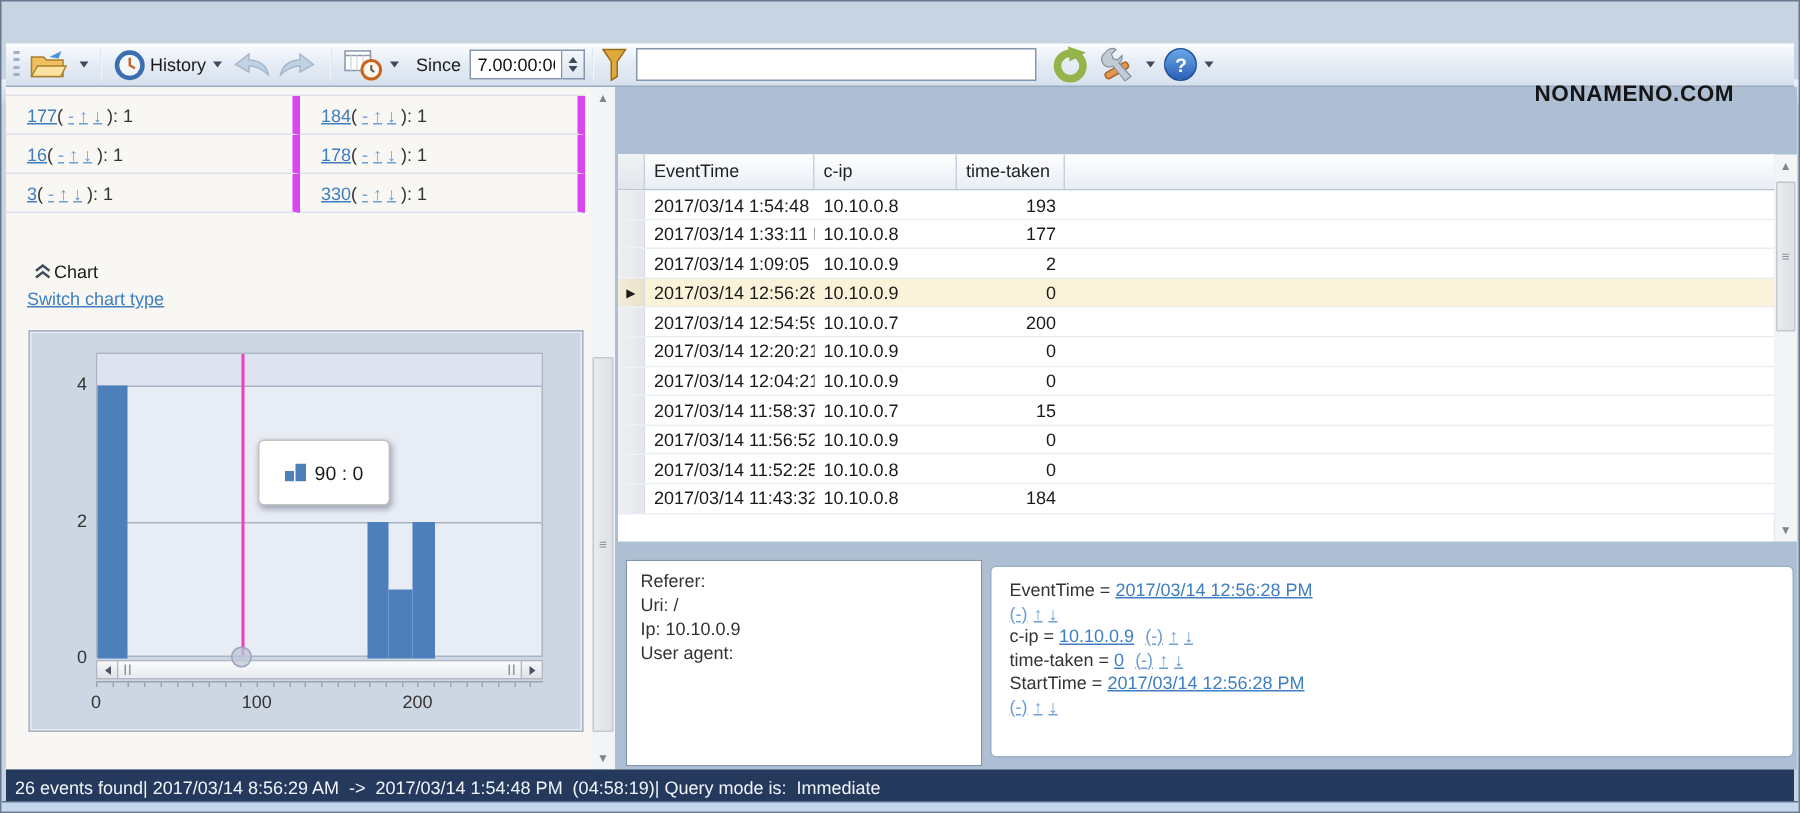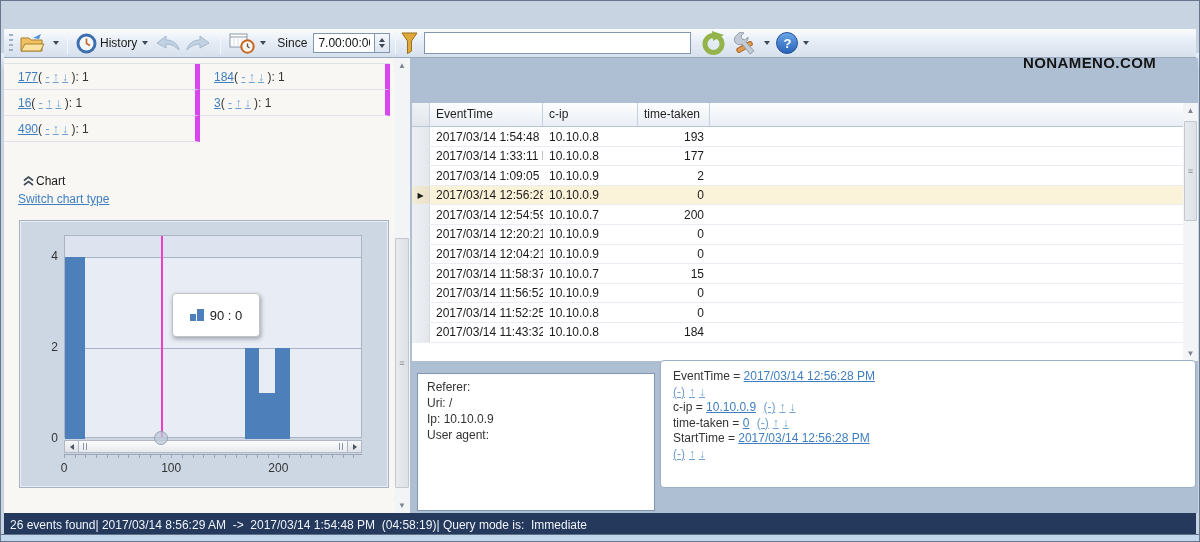--- a/index.html
+++ b/index.html
@@ -93,21 +93,21 @@
   .w-time { width:113px; } .w-ip { width:95px; } .w-taken { width:72px; } .w-fill { flex:1; border-right:none; }
   .grid-row { display:flex; height:19.6px; border-bottom:1px solid #e9edf3; background:#fff; }
   .grid-row.selected { background:#fbf3d9; }
   .gr-marker { width:18px; background:linear-gradient(90deg,#eef0f3,#e3e7ec); border-right:1px solid #d5dae1; font-size:8px; color:#1a1a1a; display:flex; align-items:center; justify-content:center; }
   .grid-row.selected .gr-marker { background:linear-gradient(90deg,#f2ecd8,#eae2c8); }
   .gr-cell { padding:2.5px 6px 0 6px; overflow:hidden; white-space:nowrap; color:#1a1a1a; }
   .ta-right { text-align:right; }
   .table-vscroll { right:0; top:45px; width:15px; height:258px; }
 
   .bottom-left { position:absolute; left:7px; top:315px; width:238px; height:138px; background:#fff; border:1px solid #8095ad; padding:5px 9px; line-height:16px; color:#333; }
-  .bottom-right { position:absolute; left:250px; top:302px; width:536px; height:128px; background:#fff; border:1px solid #9ab0c8; border-radius:4px; padding:8px 12px; line-height:15.5px; color:#333; }
+  .bottom-right { position:absolute; left:250px; top:319px; width:536px; height:128px; background:#fff; border:1px solid #9ab0c8; border-radius:4px; padding:8px 12px; line-height:15.5px; color:#333; }
   .field-line a { margin-right:4px; }
   .fops.newline { display:block; }
 
   
   .statusbar { position:absolute; left:3px; right:3px; top:512px; height:23px; background:#24395c; color:#f0f4fa; display:flex; align-items:center; padding:0 6px; }
   .statusbar span { white-space:pre; }
   .sb-right { margin-left:auto; }
   .bottom-strip { position:absolute; left:0; right:0; bottom:0; height:7px; background:#c2d7ec; border-top:1px solid #5d7188; }
 
   svg { display:block; }
@@ -231,22 +231,23 @@
 
   <div class="watermark">NONAMENO.COM</div>
 
   <div class="main">
 
     <div class="left-panel">
       <div class="links-grid">
           <div class="link-cell"><a href="#" class="val-link lv">177</a><span class="plain lo">( </span><a href="#" class="op-link lm">-</a><span class="plain"> </span><a href="#" class="op-link lu">↑</a><span class="plain"> </span><a href="#" class="op-link ld">↓</a><span class="plain lc"> ): </span><span class="plain ln">1</span></div>
           <div class="link-cell"><a href="#" class="val-link lv">184</a><span class="plain lo">( </span><a href="#" class="op-link lm">-</a><span class="plain"> </span><a href="#" class="op-link lu">↑</a><span class="plain"> </span><a href="#" class="op-link ld">↓</a><span class="plain lc"> ): </span><span class="plain ln">1</span></div>
           <div class="link-cell"><a href="#" class="val-link lv">16</a><span class="plain lo">( </span><a href="#" class="op-link lm">-</a><span class="plain"> </span><a href="#" class="op-link lu">↑</a><span class="plain"> </span><a href="#" class="op-link ld">↓</a><span class="plain lc"> ): </span><span class="plain ln">1</span></div>
+          <div class="link-cell"><a href="#" class="val-link lv">178</a><span class="plain lo">( </span><a href="#" class="op-link lm">-</a><span class="plain"> </span><a href="#" class="op-link lu">↑</a><span class="plain"> </span><a href="#" class="op-link ld">↓</a><span class="plain lc"> ): </span><span class="plain ln">1</span></div>
           <div class="link-cell"><a href="#" class="val-link lv">3</a><span class="plain lo">( </span><a href="#" class="op-link lm">-</a><span class="plain"> </span><a href="#" class="op-link lu">↑</a><span class="plain"> </span><a href="#" class="op-link ld">↓</a><span class="plain lc"> ): </span><span class="plain ln">1</span></div>
-          <div class="link-cell"><a href="#" class="val-link lv">490</a><span class="plain lo">( </span><a href="#" class="op-link lm">-</a><span class="plain"> </span><a href="#" class="op-link lu">↑</a><span class="plain"> </span><a href="#" class="op-link ld">↓</a><span class="plain lc"> ): </span><span class="plain ln">1</span></div>
+          <div class="link-cell"><a href="#" class="val-link lv">330</a><span class="plain lo">( </span><a href="#" class="op-link lm">-</a><span class="plain"> </span><a href="#" class="op-link lu">↑</a><span class="plain"> </span><a href="#" class="op-link ld">↓</a><span class="plain lc"> ): </span><span class="plain ln">1</span></div>
         </div>
 
       <div class="chart-header">
         <span>
           <svg width="11" height="10" viewBox="0 0 11 10">
               <path d="M1 4.5 L5.5 1 L10 4.5 M1 9 L5.5 5.5 L10 9" fill="none" stroke="#3f4b59" stroke-width="1.6"></path>
             </svg>
         </span>
         <span>Chart</span>
       </div>

